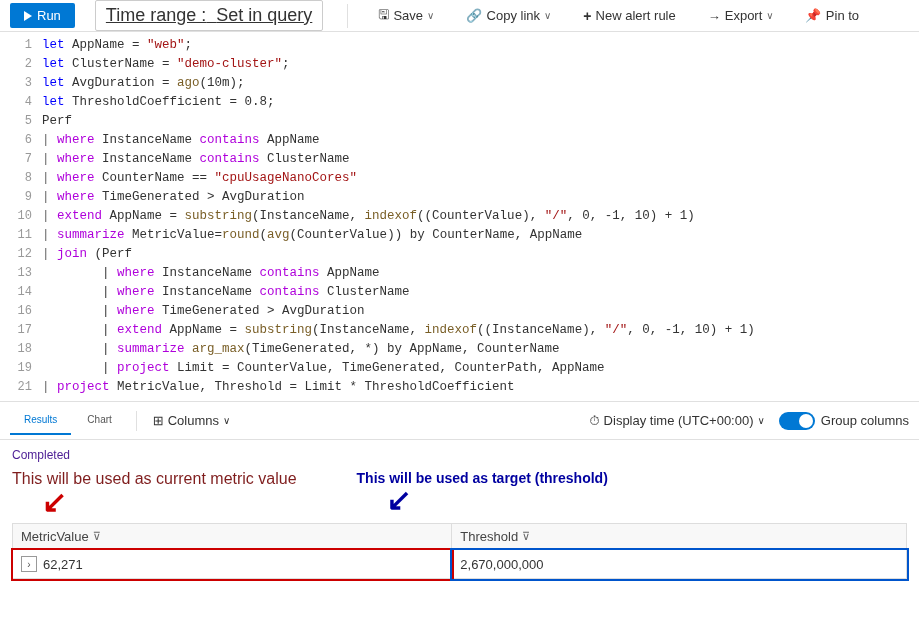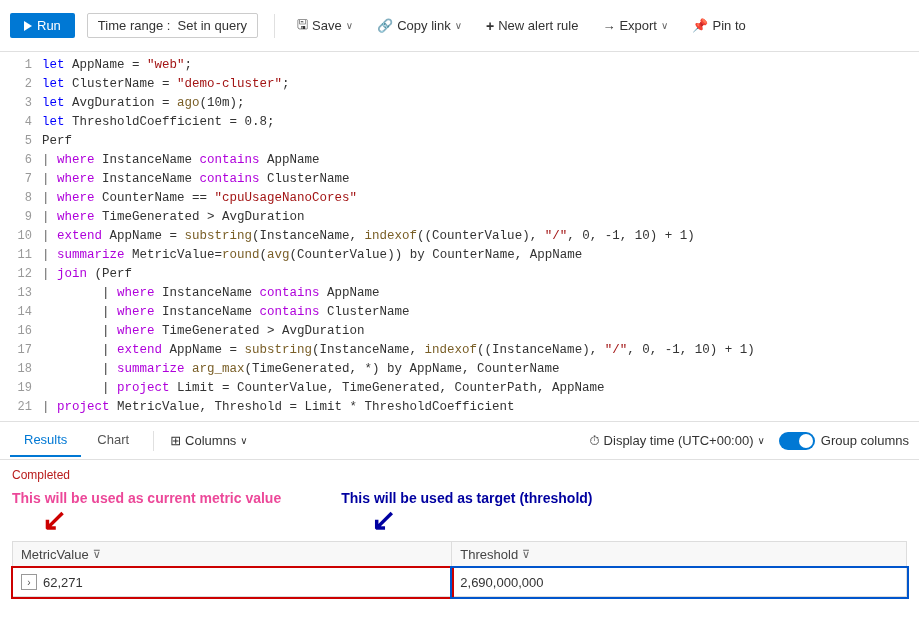--- a/index.html
+++ b/index.html
@@ -13,22 +13,22 @@
       overflow: hidden;
     }
 
     
     .toolbar {
       display: flex;
       align-items: center;
       padding: 6px 10px;
       background: #fff;
       border-bottom: 1px solid #e0e0e0;
-      gap: 12px;
-      height: 52px;
+      gap: 20px;
+      height: 32px;
     }
     .btn-run {
       display: flex;
       align-items: center;
       gap: 5px;
       background: #0078d4;
       color: #fff;
       border: none;
       padding: 5px 14px;
       border-radius: 2px;
@@ -45,22 +45,23 @@
       display: inline-block;
     }
     .time-range-btn {
       display: flex;
       align-items: center;
       border: 1px solid #ccc;
       border-radius: 2px;
       padding: 4px 10px;
       background: #fff;
       cursor: pointer;
-      font-size: 13px;
-      color: #333;
+      font-size: 18px;
+      color: #333;
+      text-decoration: underline;
     }
     .toolbar-divider {
       width: 1px;
       height: 24px;
       background: #e0e0e0;
       margin: 0 4px;
     }
     .toolbar-btn {
       display: flex;
       align-items: center;
@@ -129,21 +130,21 @@
       display: flex;
       align-items: center;
       border-bottom: 1px solid #e0e0e0;
       background: #fff;
       padding: 0 10px;
       height: 38px;
     }
     .tab {
       padding: 8px 14px;
       cursor: pointer;
-      font-size: 13px;
+      font-size: 10px;
       color: #555;
       border-bottom: 2px solid transparent;
       margin-right: 2px;
     }
     .tab.active {
       color: #0078d4;
       border-bottom: 2px solid #0078d4;
       font-weight: 500;
     }
     .tab-divider {
@@ -205,27 +206,27 @@
       padding: 4px 6px;
     }
 
     
     .results-area {
       padding: 8px 12px 4px;
       background: #fff;
     }
     .status-bar {
       font-size: 12px;
-      color: #b91c1c;
+      color: #4c1d95;
       margin-bottom: 8px;
     }
     .annotation-red {
-      color: #ec4899;
-      font-weight: bold;
-      font-size: 14px;
+      color: #7f1d1d;
+      font-weight: normal;
+      font-size: 16px;
     }
     .annotation-blue {
       color: #0000a0;
       font-weight: bold;
       font-size: 14px;
     }
 
     
     .results-table {
       width: 100%;
@@ -460,18 +461,18 @@
     </thead>
     <tbody>
       <tr>
         <td style="outline: 2px solid #c00;">
           <div style="display:flex; align-items:center;">
             <span class="expand-btn">›</span>
             <span class="cell-value">62,271</span>
           </div>
         </td>
         <td style="outline: 2px solid #0055cc;">
-          <span class="cell-value">2,690,000,000</span>
+          <span class="cell-value">2,670,000,000</span>
         </td>
       </tr>
     </tbody>
   </table>
 </div>
 
 </body></html>

